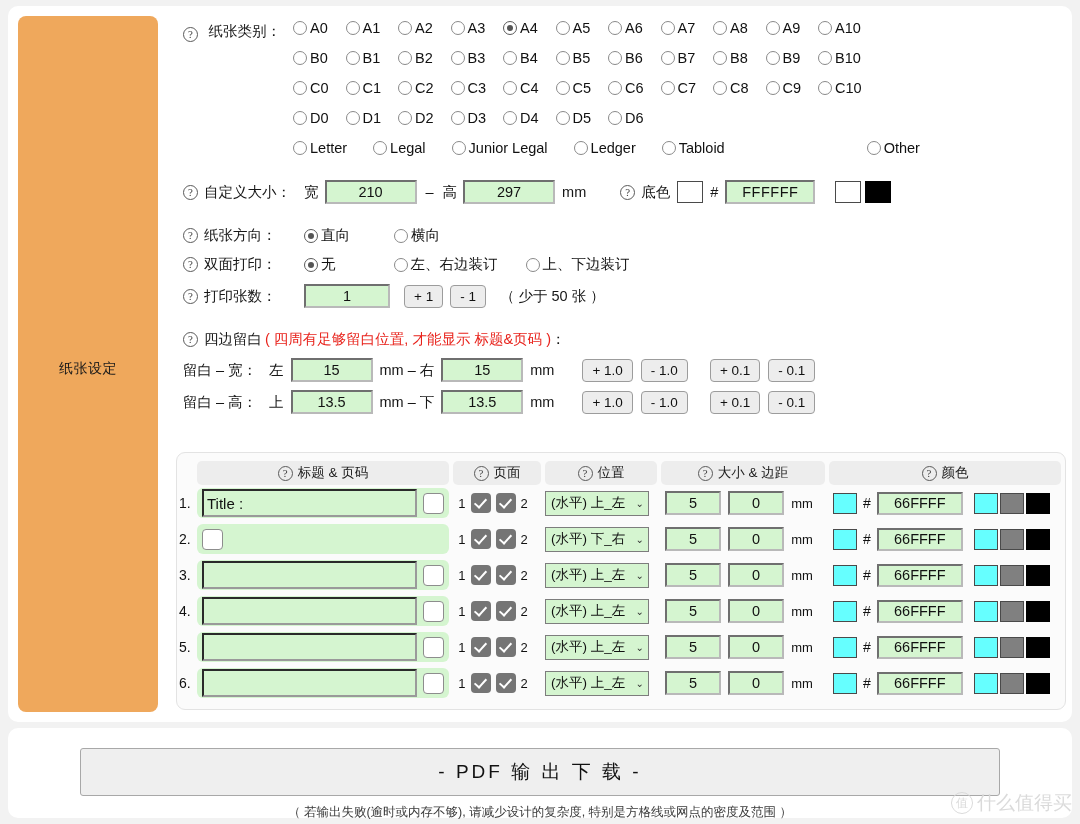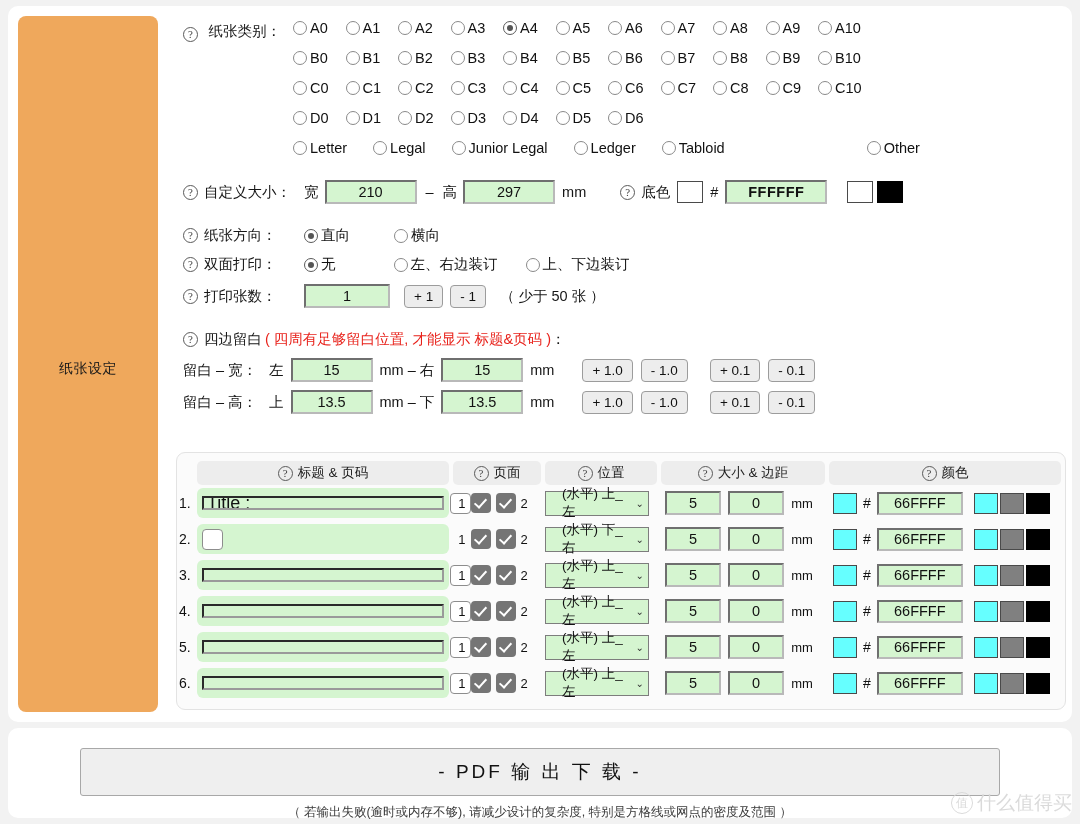--- a/index.html
+++ b/index.html
@@ -110,21 +110,21 @@
     font-family: "Liberation Sans", sans-serif;
     font-size: 14.5px;
     color: #111;
     text-align: center;
     box-sizing: border-box;
     outline: none;
     padding: 0;
     height: 24px;
   }
   .f-w210 { width: 92px; }
-  .f-hex { width: 102px; letter-spacing: 0.5px; font-weight: bold; }
+  .f-hex { width: 90px; letter-spacing: 0.5px; }
   .f-cnt { width: 86px; }
   .f-mar { width: 82px; }
 
   .swatch {
     display: inline-block;
     width: 26px; height: 22px;
     border: 1.5px solid #4a4a4a;
     box-sizing: border-box;
     vertical-align: middle;
   }
@@ -180,26 +180,26 @@
     border-radius: 6px;
     height: 30px;
     display: flex; align-items: center;
     padding: 0 5px;
     box-sizing: border-box;
     gap: 6px;
     margin-left: -2px;
   }
   .title-cell input.t {
     flex: 1;
-    height: 14px;
+    height: 28px;
     background: #d5f5d0;
     border: 2px solid #2a2a2a;
     border-right-color: #9a9a9a;
     border-bottom-color: #9a9a9a;
-    font-size: 18px;
+    font-size: 15px;
     font-family: "Liberation Sans", sans-serif;
     color: #111;
     padding: 0 3px;
     box-sizing: border-box;
     outline: none;
   }
   .cb-empty {
     width: 21px; height: 21px;
     background: #fff;
     border: 1.3px solid #8d8d8d;
@@ -230,21 +230,21 @@
     transform: rotate(42deg);
   }
   .pos-cell { width: 112px; margin-right: 4px; display: flex; justify-content: center; }
   .sel {
     width: 104px; height: 25px;
     background: #d5f5d0;
     border: 1.4px solid #7d7d7d;
     box-sizing: border-box;
     display: flex; align-items: center;
     justify-content: space-between;
-    padding: 0 4px 0 16px;
+    padding: 0 4px 0 5px;
     font-size: 13.5px;
     color: #111;
     cursor: pointer;
   }
   .chev { font-size: 10px; color: #333; }
   .size-cell {
     width: 164px; margin-right: 4px;
     display: flex; align-items: center; justify-content: center; gap: 7px;
     font-size: 13px; color: #111;
   }

